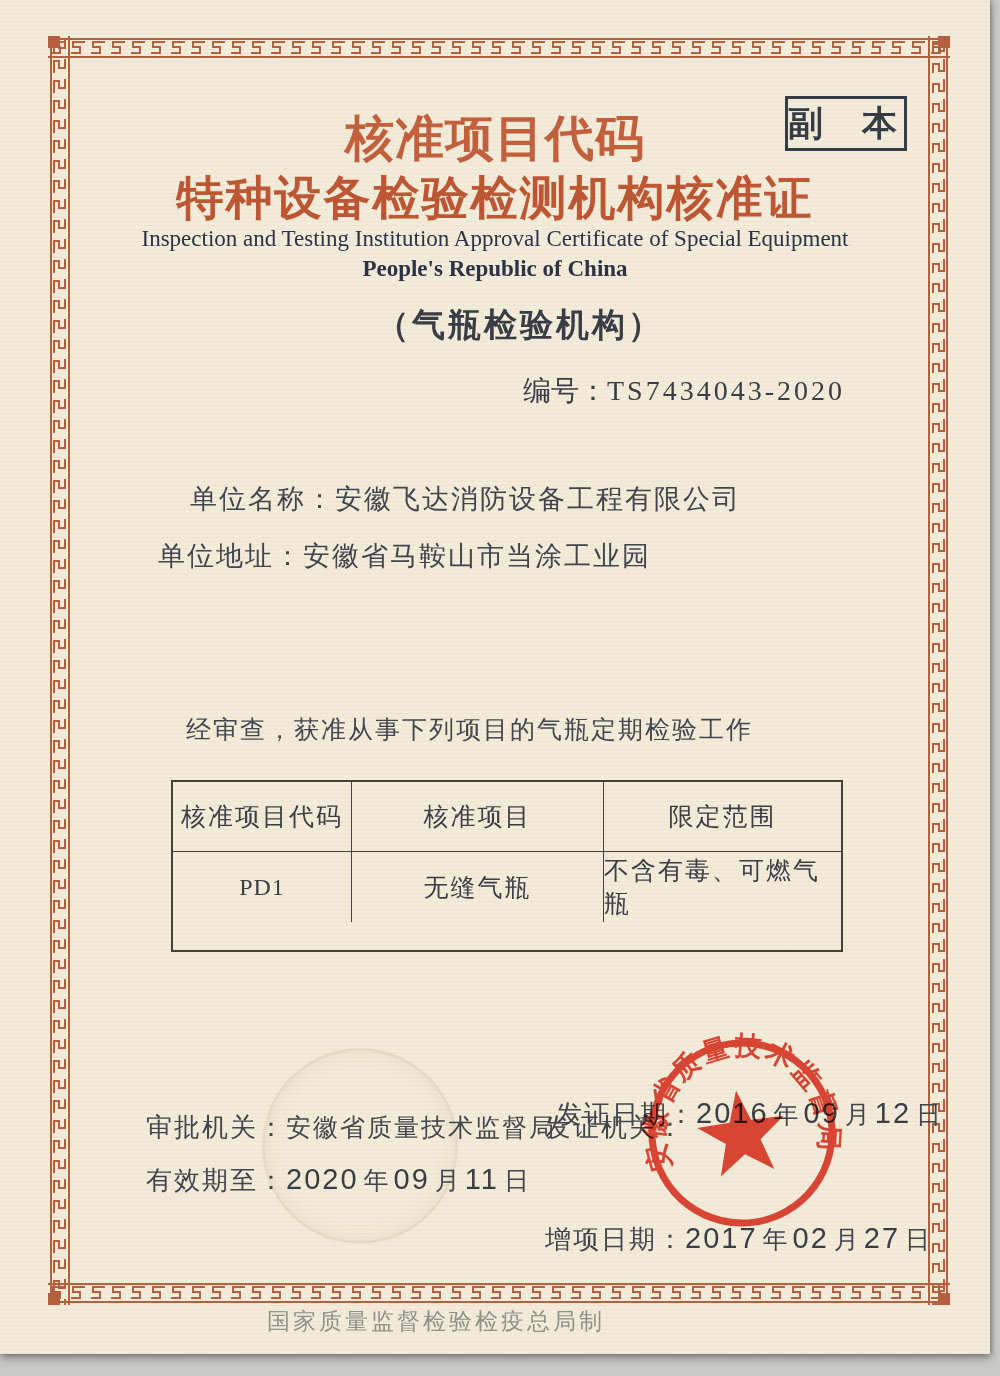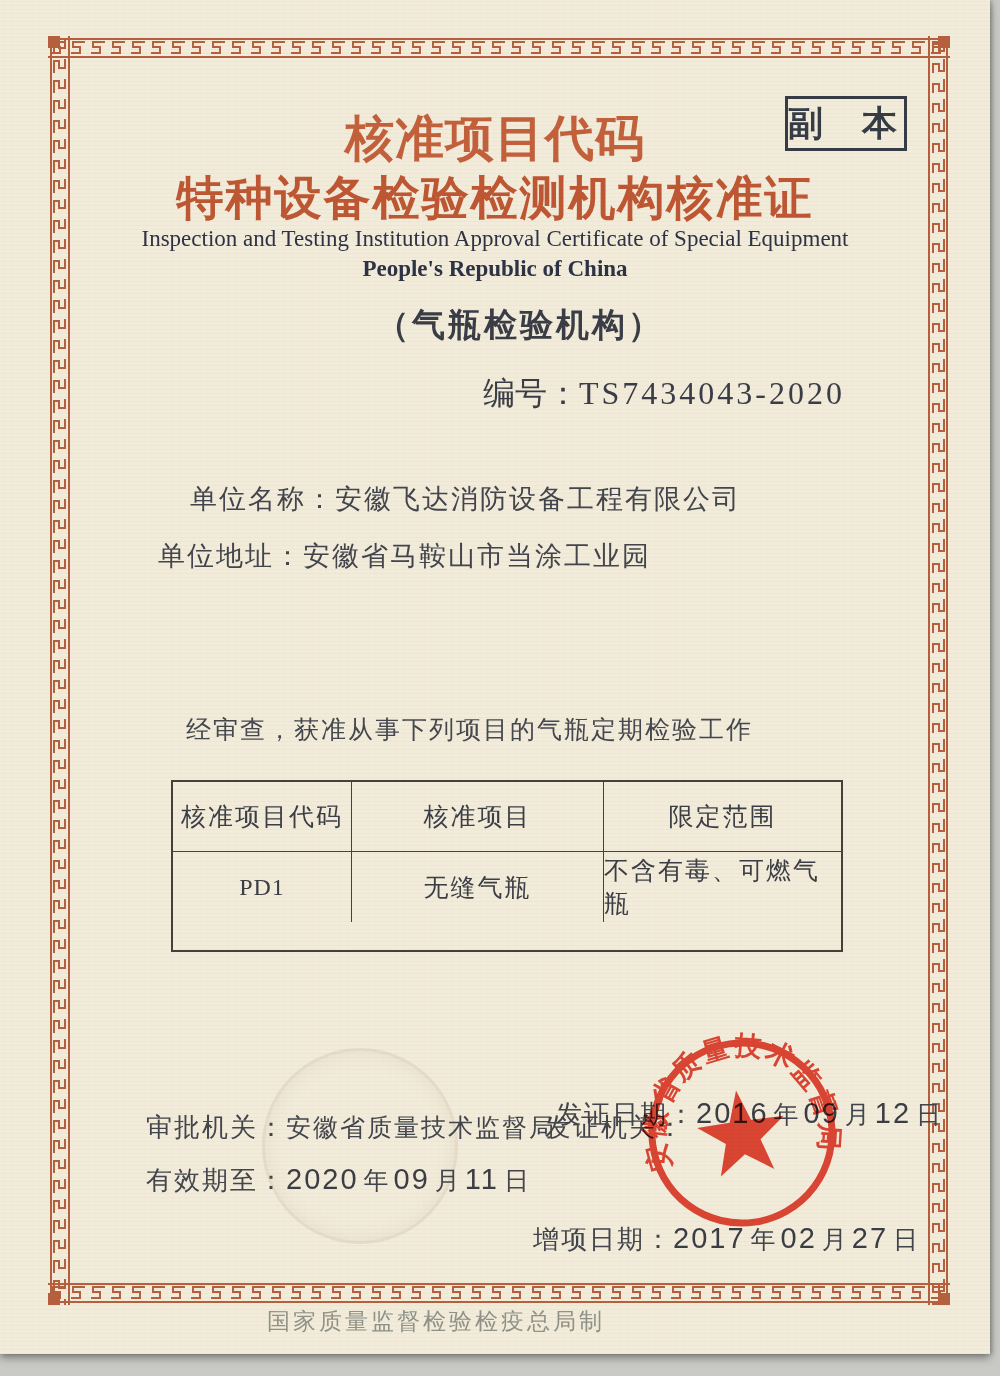--- a/index.html
+++ b/index.html
@@ -40,21 +40,21 @@
   .t-en2{
     position:absolute;left:0;top:256px;width:990px;text-align:center;
     font-size:23px;font-weight:700;color:#2d3244;
   }
   .org-type{
     position:absolute;left:0;top:303px;width:1040px;text-align:center;
     font-size:33px;font-weight:600;color:#3a3d46;letter-spacing:3px;
   }
   .cert-no{
     position:absolute;top:372px;right:145px;
-    font-size:32px;color:#3a3d46;
+    font-size:28px;color:#3a3d46;
   }
   .cert-no .num{font-family:"Liberation Serif", serif;letter-spacing:3px;}
   .frow{position:absolute;font-size:27px;color:#43454c;letter-spacing:2px;}
   .frow .lbl{letter-spacing:2px;}
   .statement{
     position:absolute;left:186px;top:713px;
     font-size:25px;color:#45474e;letter-spacing:2px;
   }
   .apv-table{
     position:absolute;left:171px;top:780px;width:672px;height:172px;
@@ -180,21 +180,21 @@
   <div class="dline" style="left:146px;top:1163px;">
     <span class="lbl">有效期至：</span><span class="num">2020</span><span class="unit">年</span><span class="num">09</span><span class="unit">月</span><span class="num">11</span><span class="unit">日</span>
   </div>
 
   <div class="dline" style="left:545px;top:1110px;">
     <span class="lbl">发证机关：</span>
   </div>
   <div class="dline" style="left:556px;top:1097px;">
     <span class="lbl">发证日期：</span><span class="num">2016</span><span class="unit">年</span><span class="num">09</span><span class="unit">月</span><span class="num">12</span><span class="unit">日</span>
   </div>
-  <div class="dline" style="left:533px;top:1222px;">
+  <div class="dline" style="left:545px;top:1222px;">
     <span class="lbl">增项日期：</span><span class="num">2017</span><span class="unit">年</span><span class="num">02</span><span class="unit">月</span><span class="num">27</span><span class="unit">日</span>
   </div>
 
   <svg class="seal" viewBox="0 0 260 260">
     <circle cx="130" cy="130" r="90" fill="none" stroke="#e23726" stroke-width="7"></circle>
     <polygon fill="#e23726" points="130,87 140.8,118.1 173.7,118.8 147.5,138.7 157,170.2 130,151.4 103,170.2 112.5,138.7 86.3,118.8 119.2,118.1"></polygon>
     <defs>
       <path id="sealArc" d="M58,160 A78,78 0 1 1 202,160" fill="none"></path>
     </defs>
     <text font-size="27" fill="#e23726" letter-spacing="3" font-weight="600" font-family="Liberation Serif, serif">

